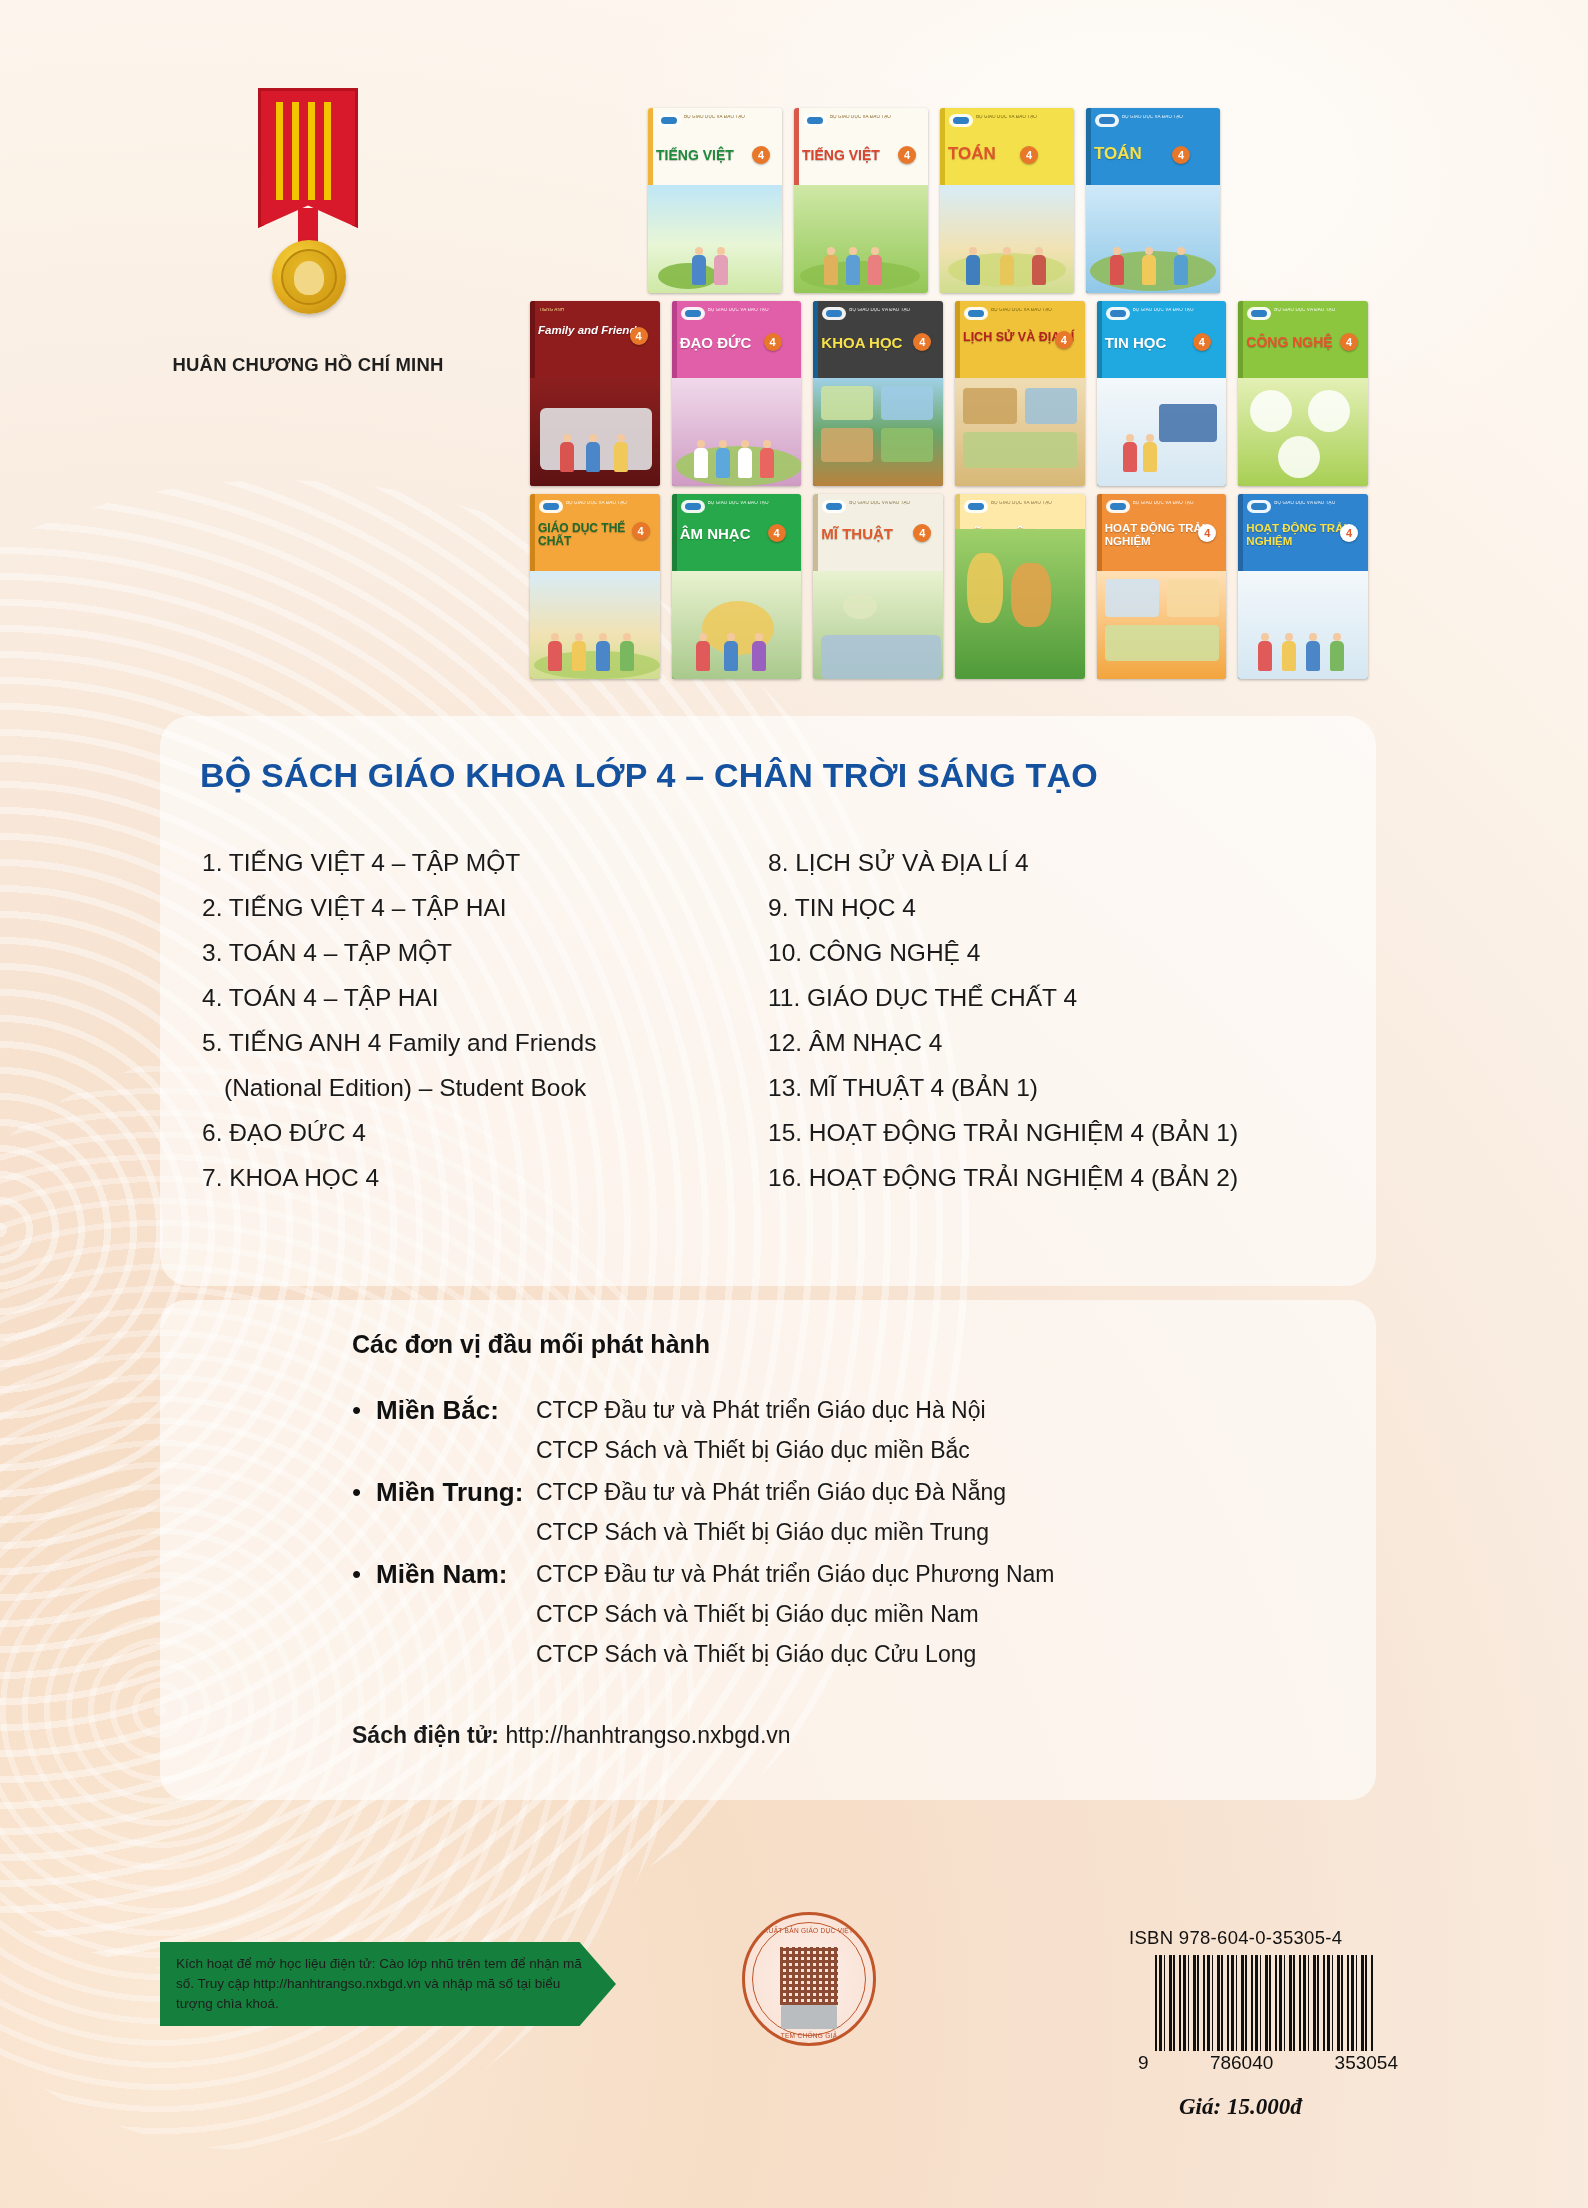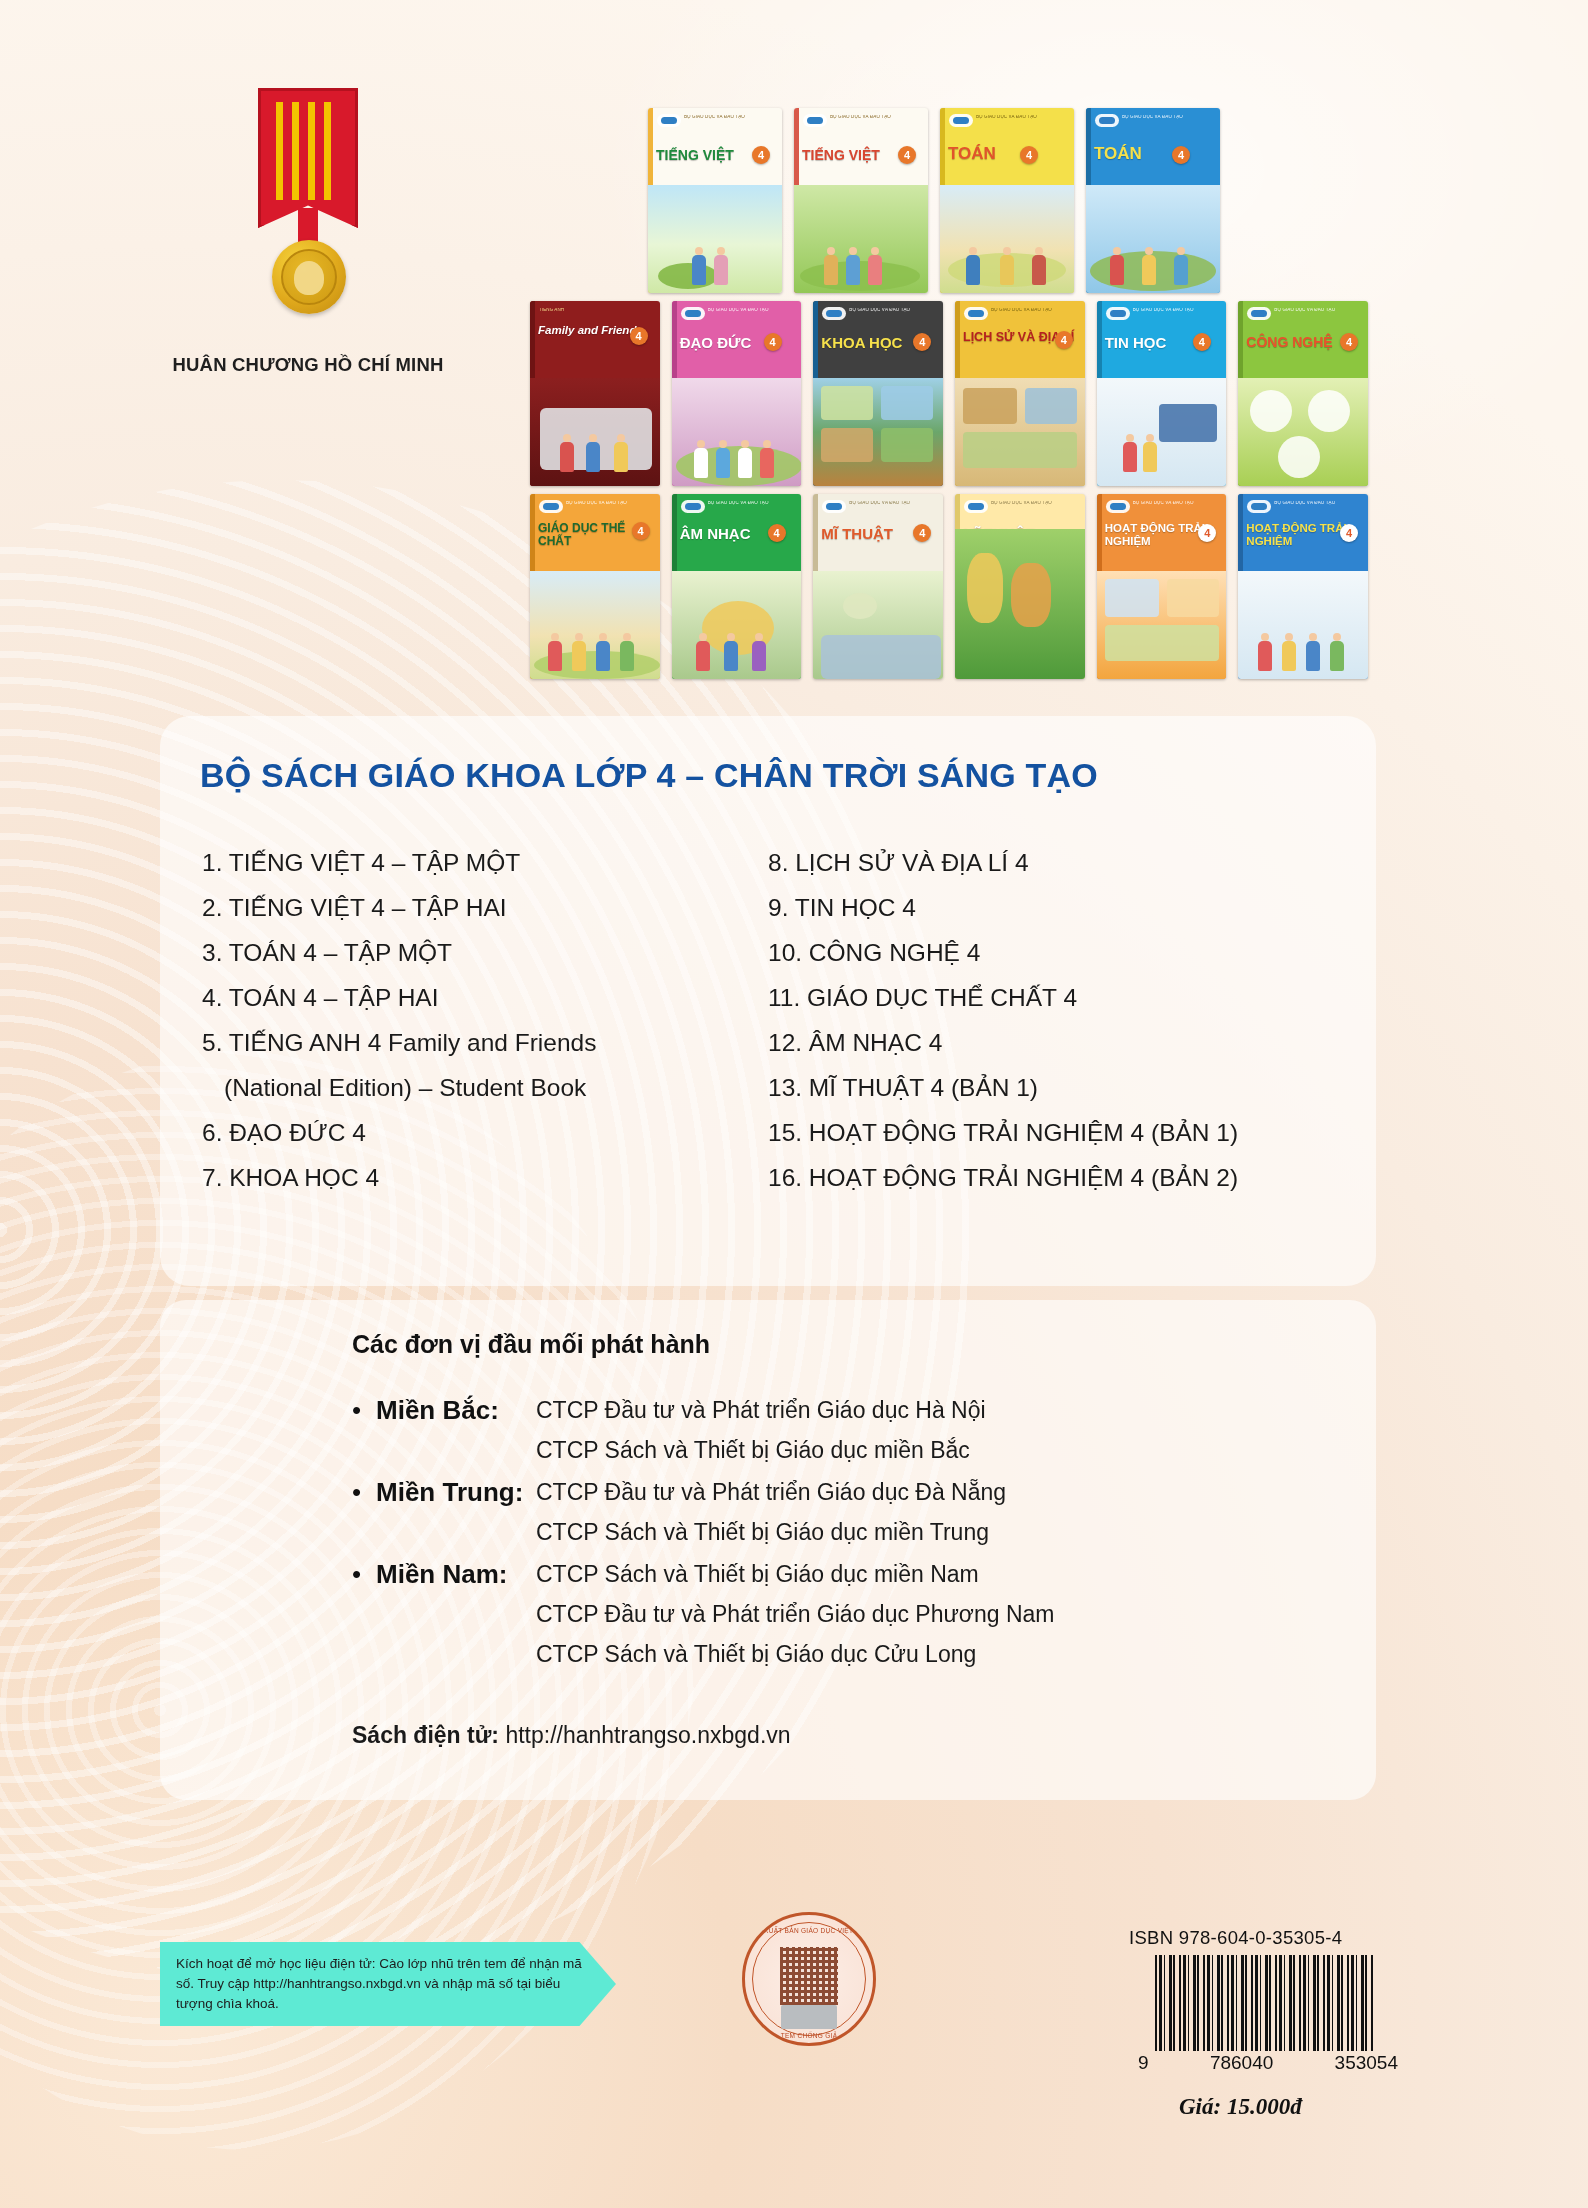--- a/index.html
+++ b/index.html
@@ -340,21 +340,21 @@
   }
   .ebook b { font-weight: bold; }
 
   
   .activation {
     position: absolute;
     left: 160px;
     top: 1942px;
     width: 456px;
     height: 84px;
-    background: #5eead4;
+    background: #15803d;
     color: #1d1d1d;
     font-size: 13.5px;
     line-height: 20px;
     padding: 12px 16px;
     box-sizing: border-box;
     clip-path: polygon(0 0, 92% 0, 100% 50%, 92% 100%, 0 100%);
   }
 
   .seal {
     position: absolute;
@@ -748,22 +748,22 @@
     <div class="region">Miền Trung:</div>
     <div class="region-lines">
       <div>CTCP Đầu tư và Phát triển Giáo dục Đà Nẵng</div>
       <div>CTCP Sách và Thiết bị Giáo dục miền Trung</div>
     </div>
   </div>
   <div class="dist-row">
     <div class="bullet">•</div>
     <div class="region">Miền Nam:</div>
     <div class="region-lines">
+      <div>CTCP Đầu tư và Phát triển Giáo dục Phương Nam</div>
       <div>CTCP Sách và Thiết bị Giáo dục miền Nam</div>
-      <div>CTCP Đầu tư và Phát triển Giáo dục Phương Nam</div>
       <div>CTCP Sách và Thiết bị Giáo dục Cửu Long</div>
     </div>
   </div>
 </div>
 
 <div class="ebook">
   <b>Sách điện tử:</b>
   <span>http://hanhtrangso.nxbgd.vn</span>
 </div>
 

